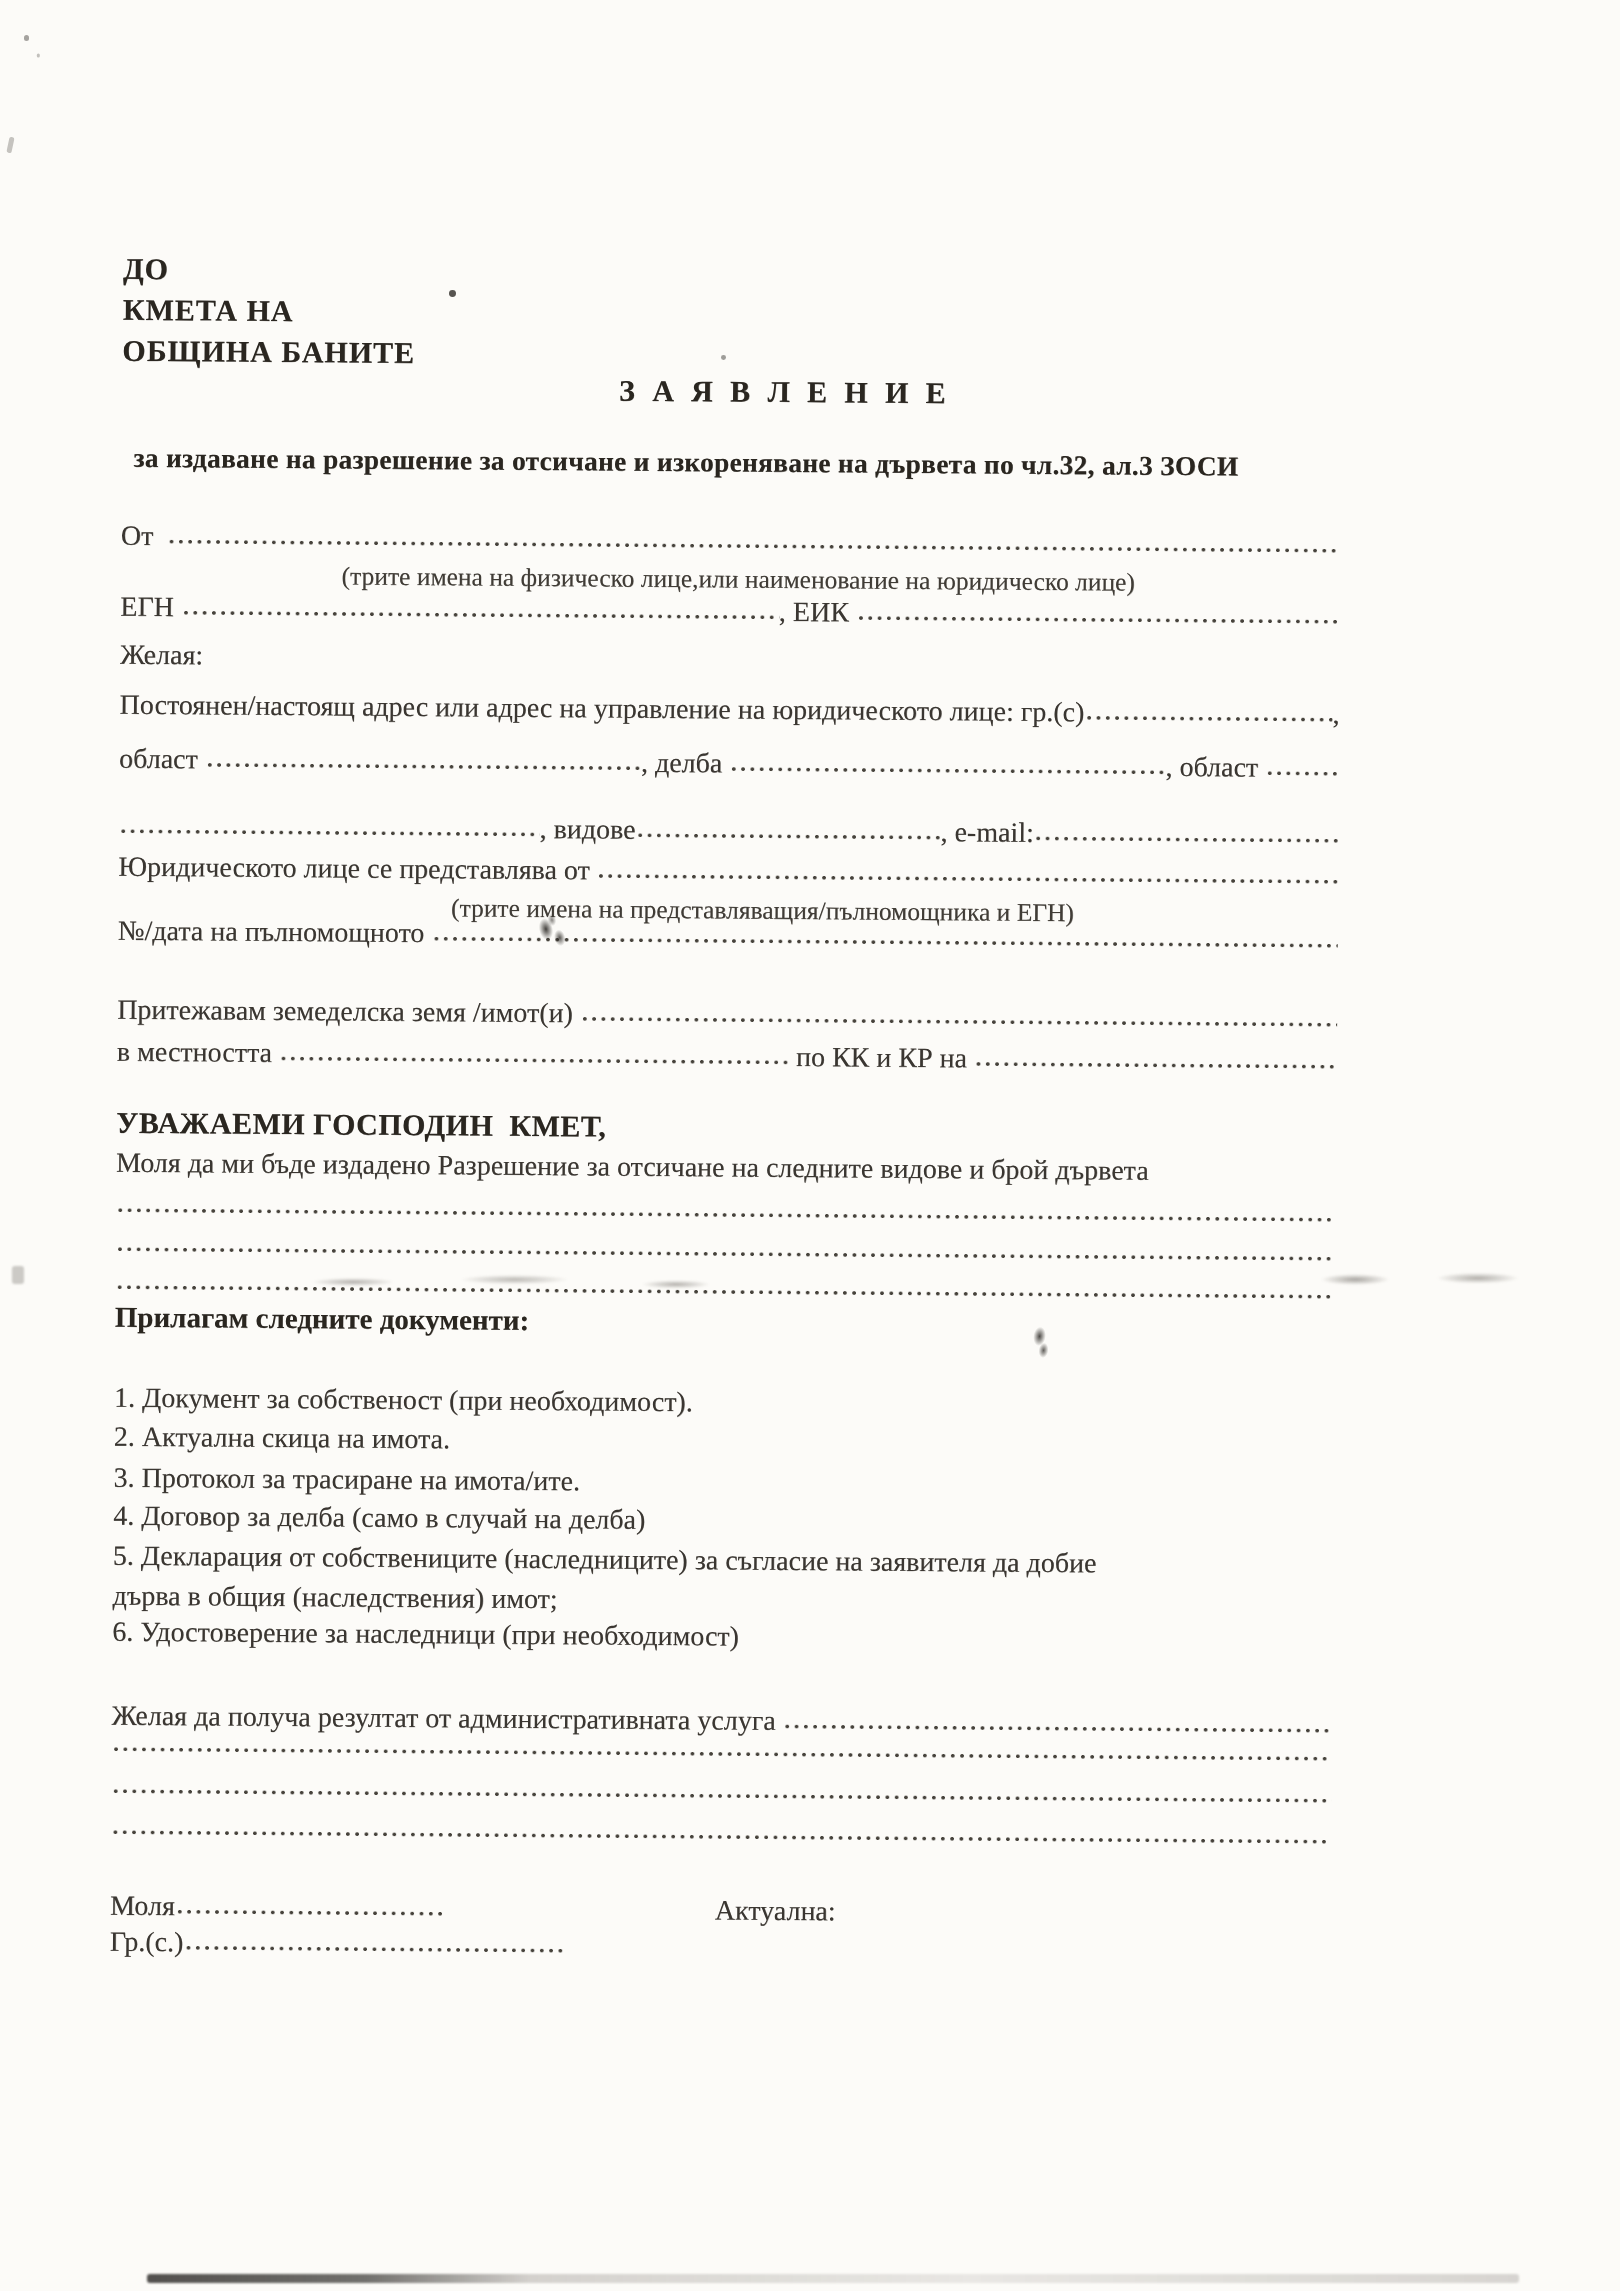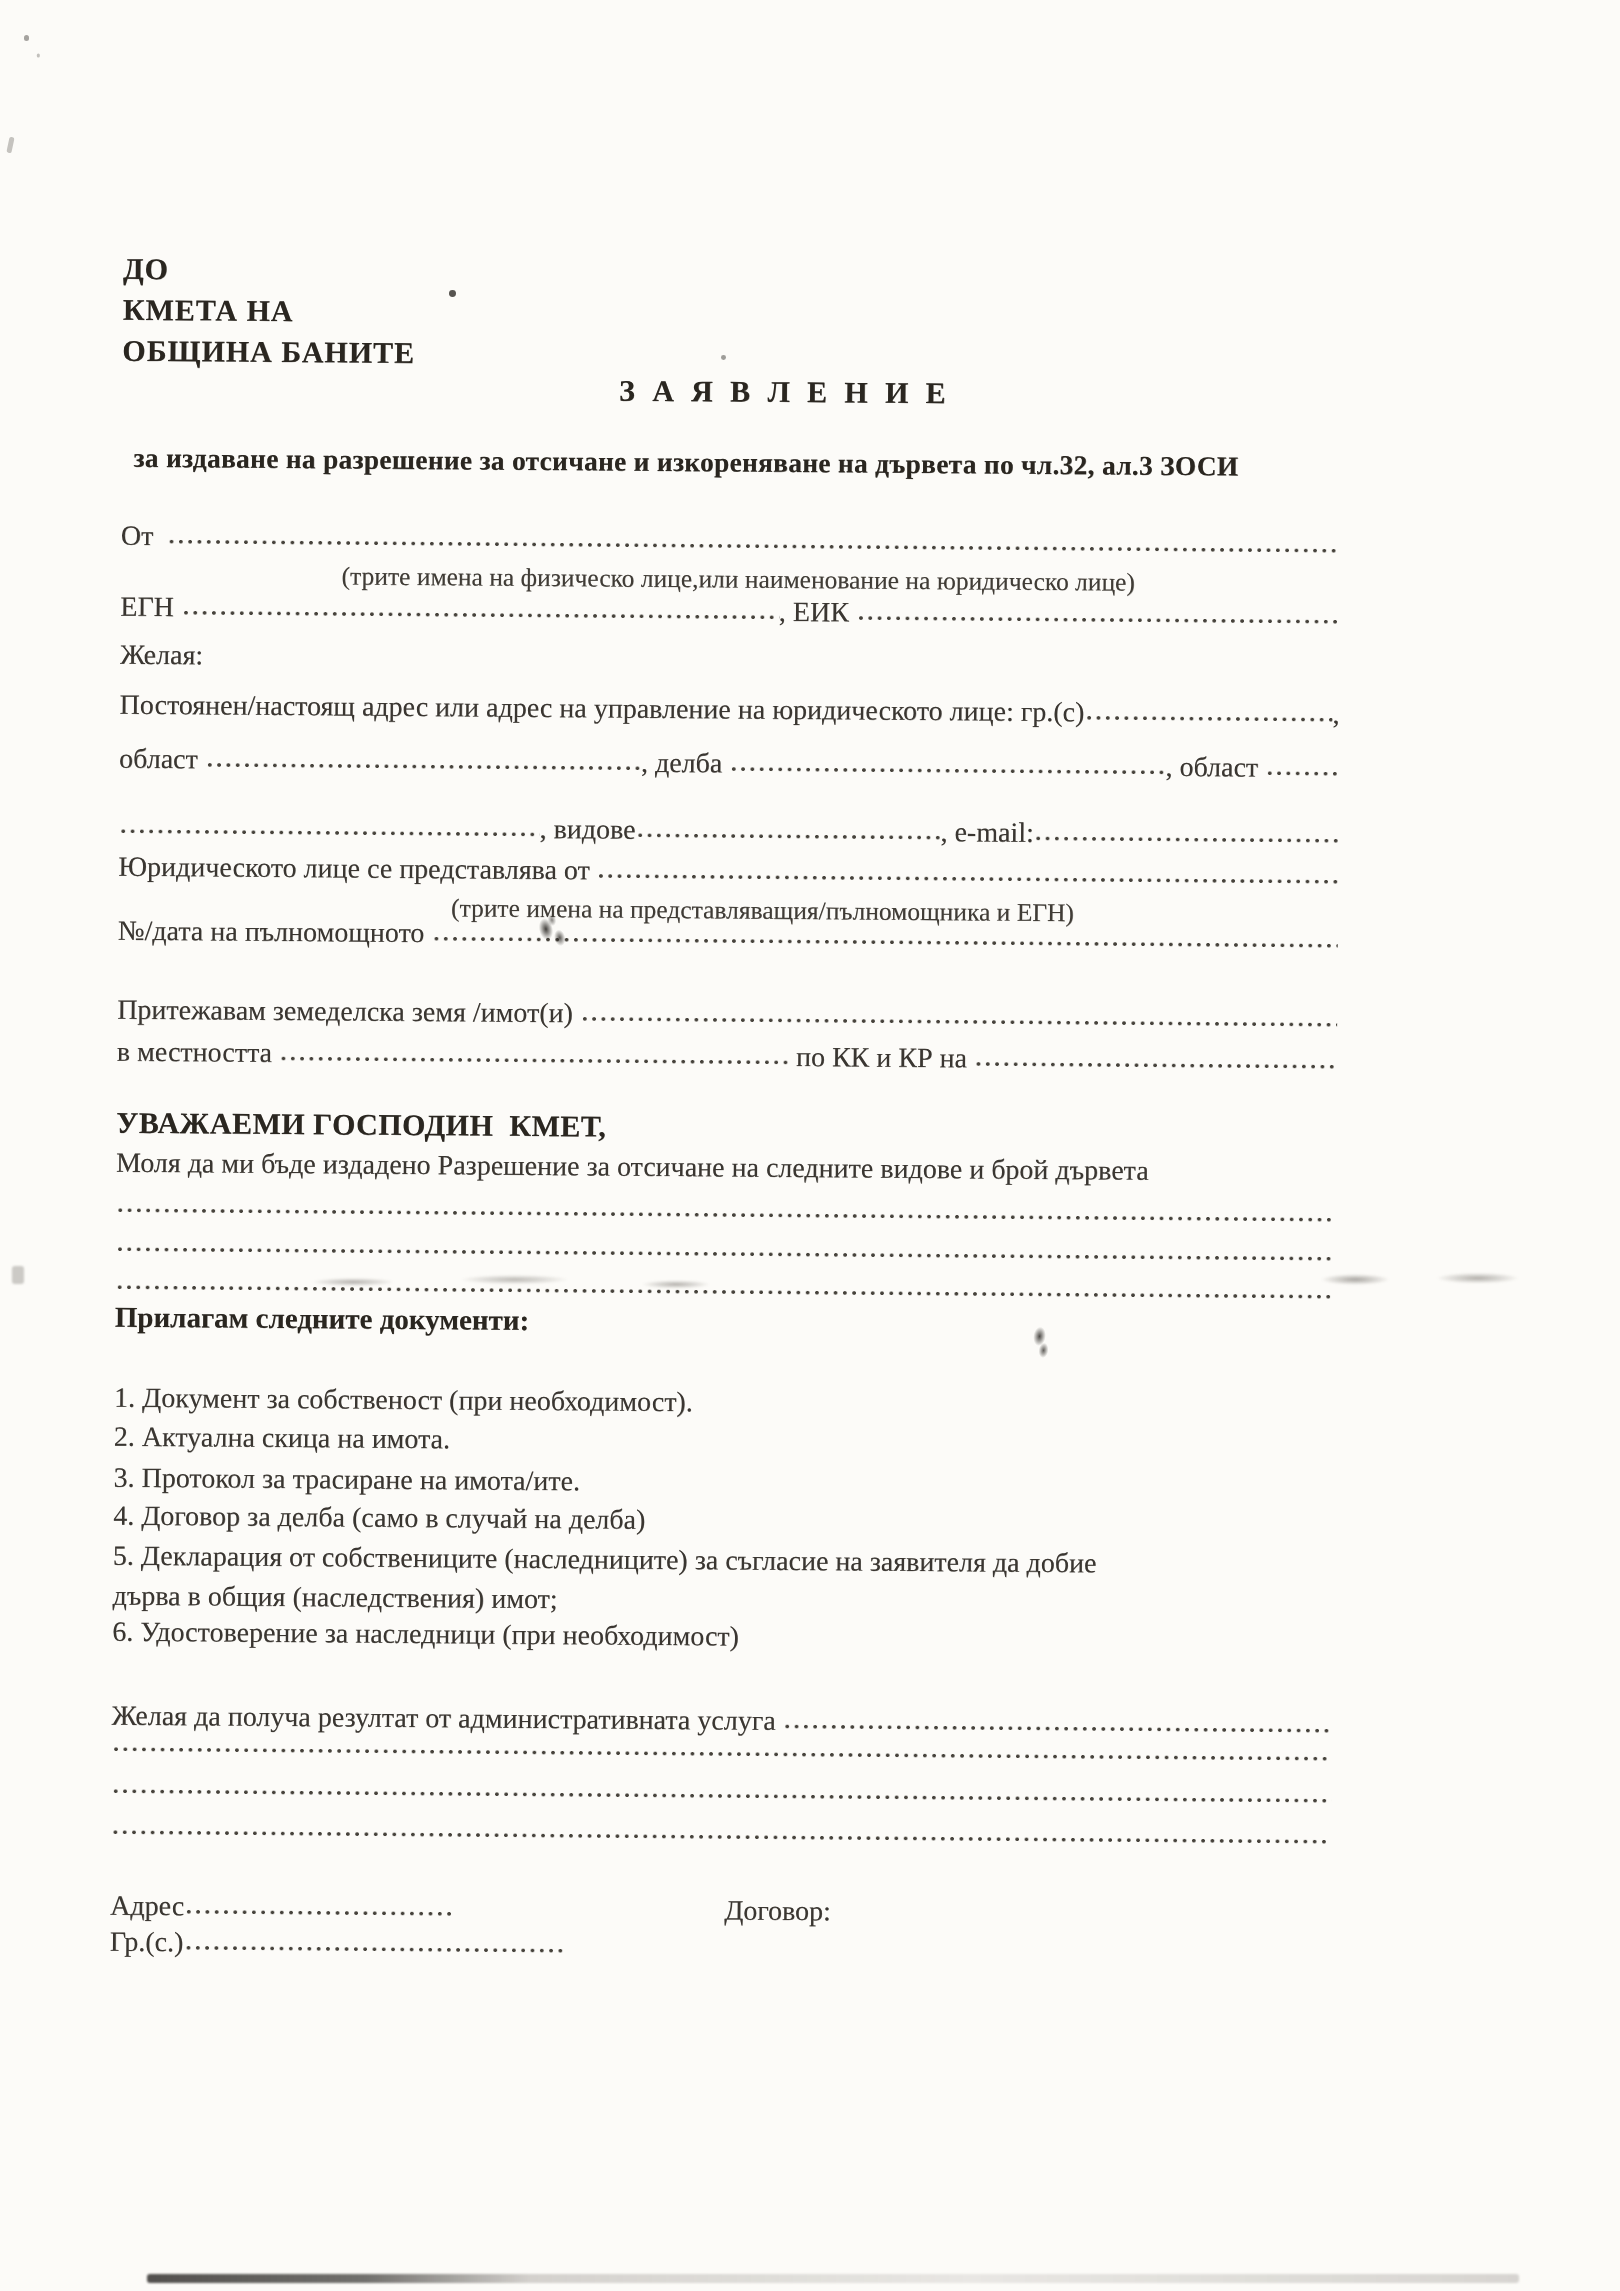--- a/index.html
+++ b/index.html
@@ -214,24 +214,24 @@
         </div>
         <div class="line" style="top: 1768px;">
           <span class="txt">​</span>
           <span class="leader fill"></span>
         </div>
         <div class="line" style="top: 1809px;">
           <span class="txt">​</span>
           <span class="leader fill"></span>
         </div>
         <div class="line" style="top: 1888px;">
-          <span class="txt">Адрес</span>
+          <span class="txt">Моля</span>
           <span class="leader" style="width: 270px;"></span>
           <span class="spacer" style="width: 270px;"></span>
-          <span class="txt">Договор:</span>
+          <span class="txt">Актуална:</span>
         </div>
         <div class="line" style="top: 1924px;">
           <span class="txt">Гр.(с.)</span>
           <span class="leader" style="width: 382px;"></span>
         </div>
       </div>
 
   </div>
 
   <div class="artifact a-dot3"></div>

